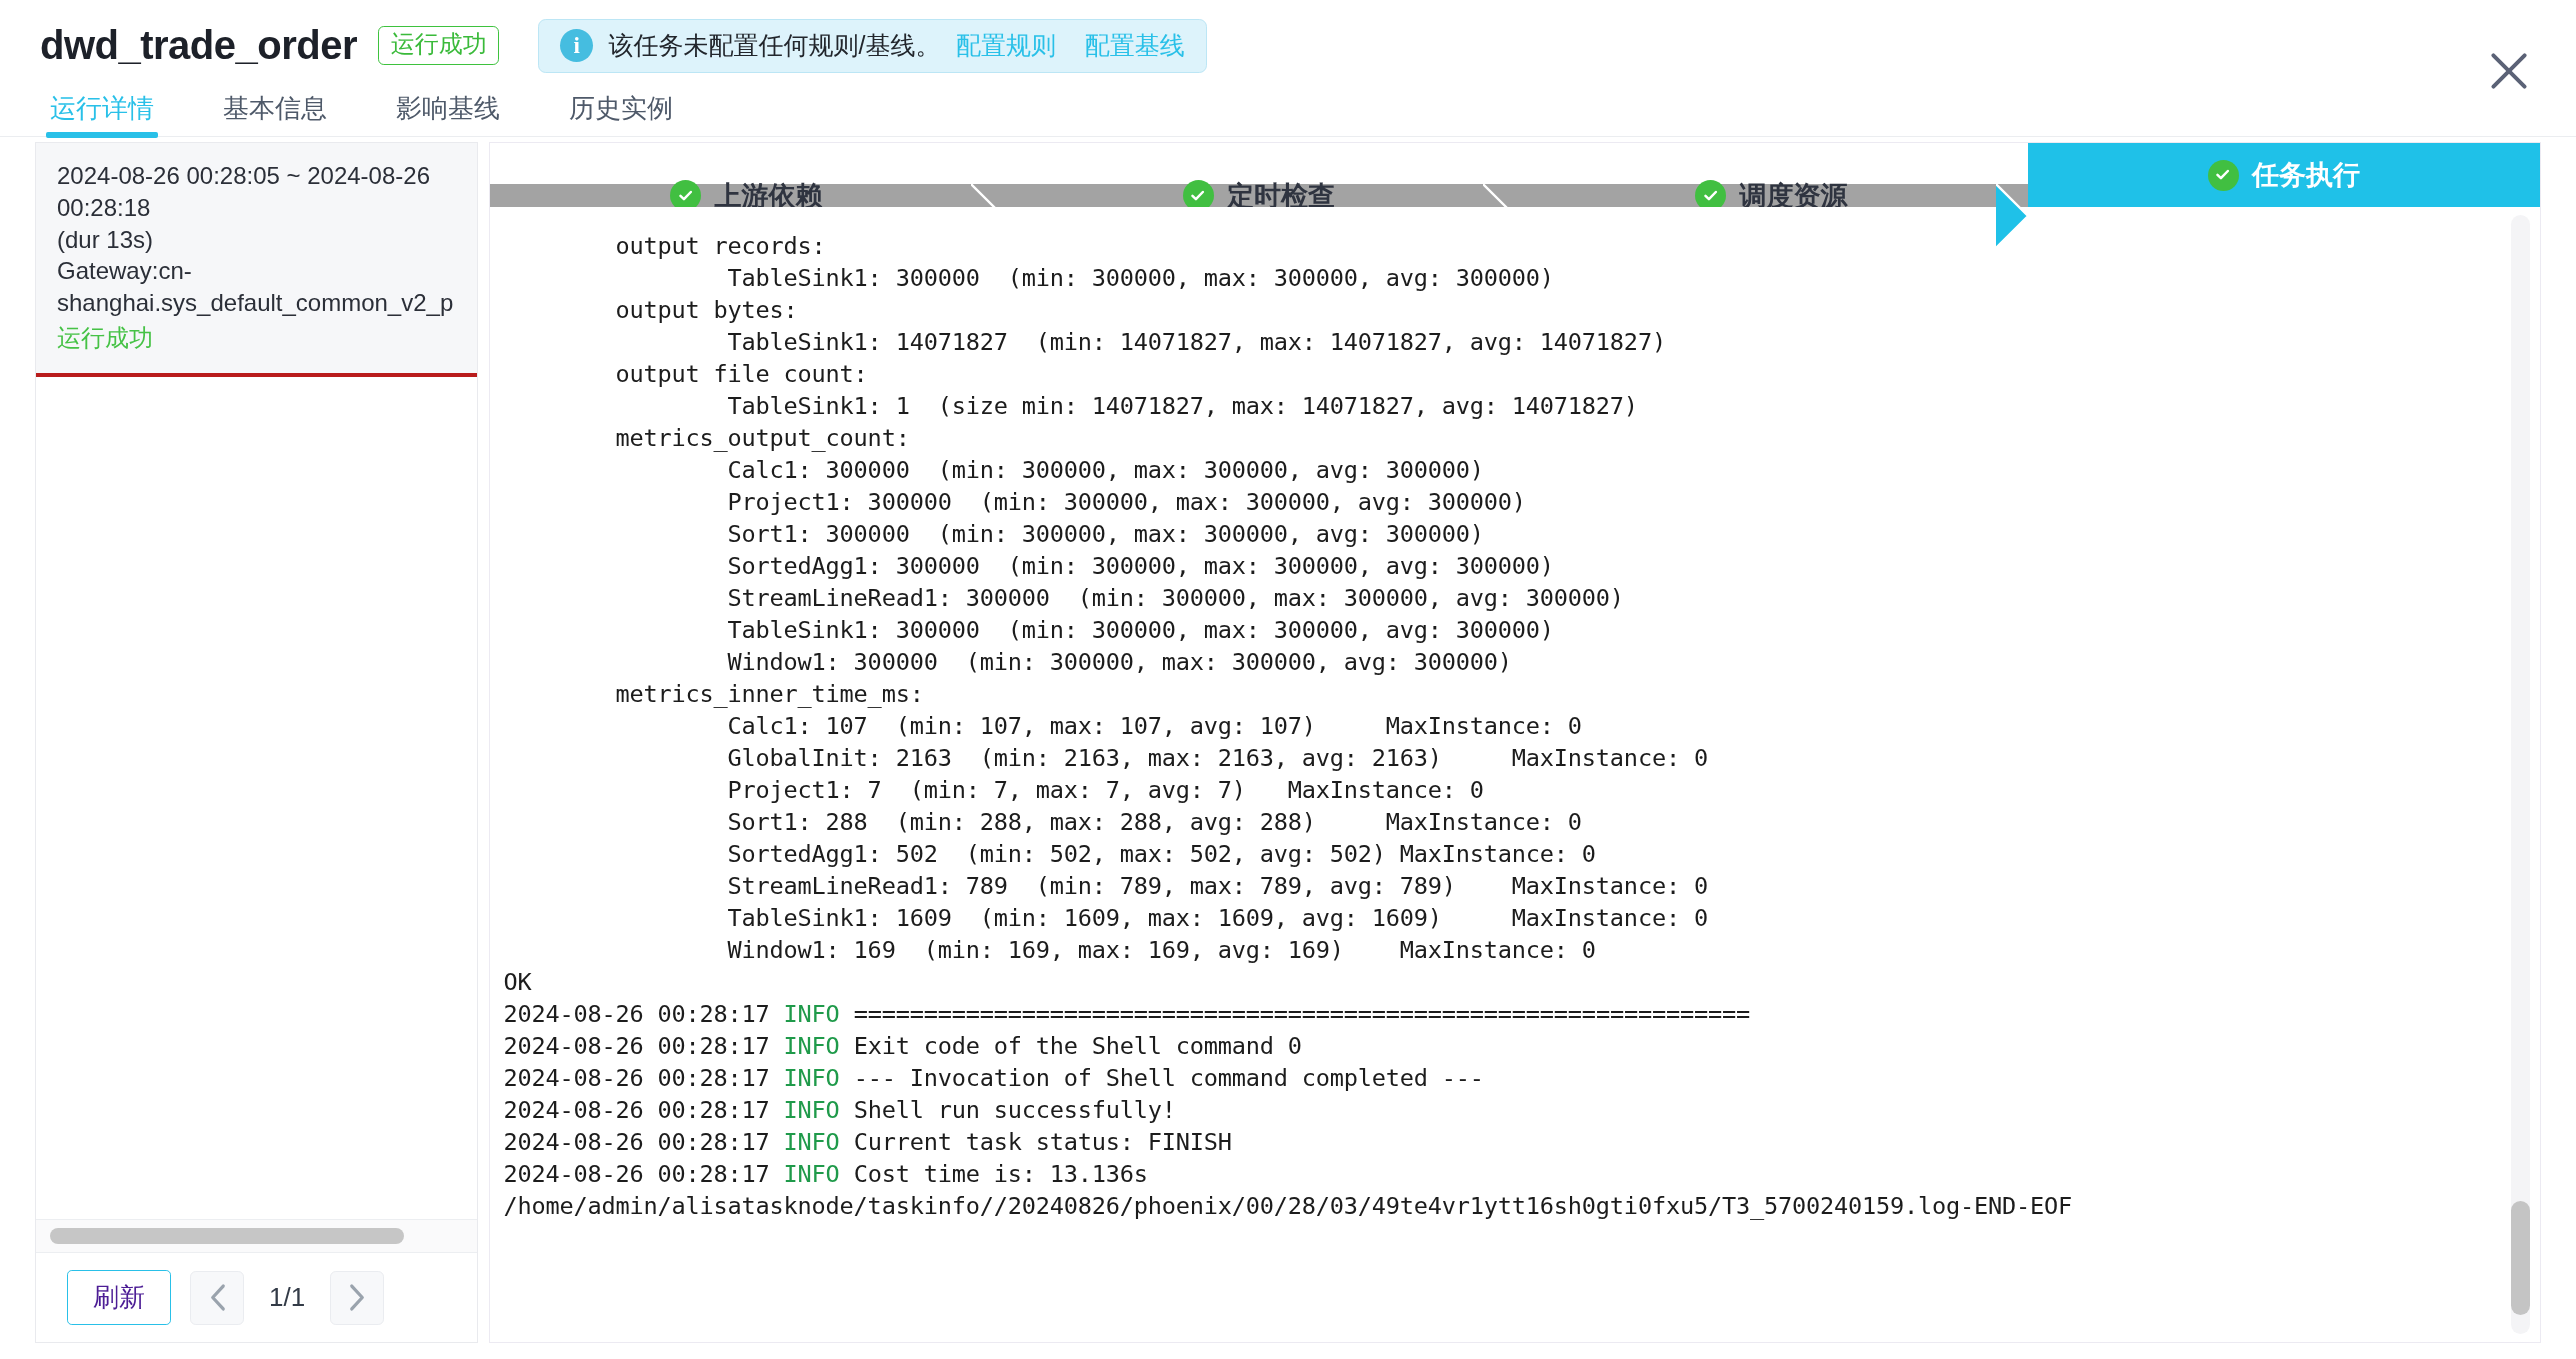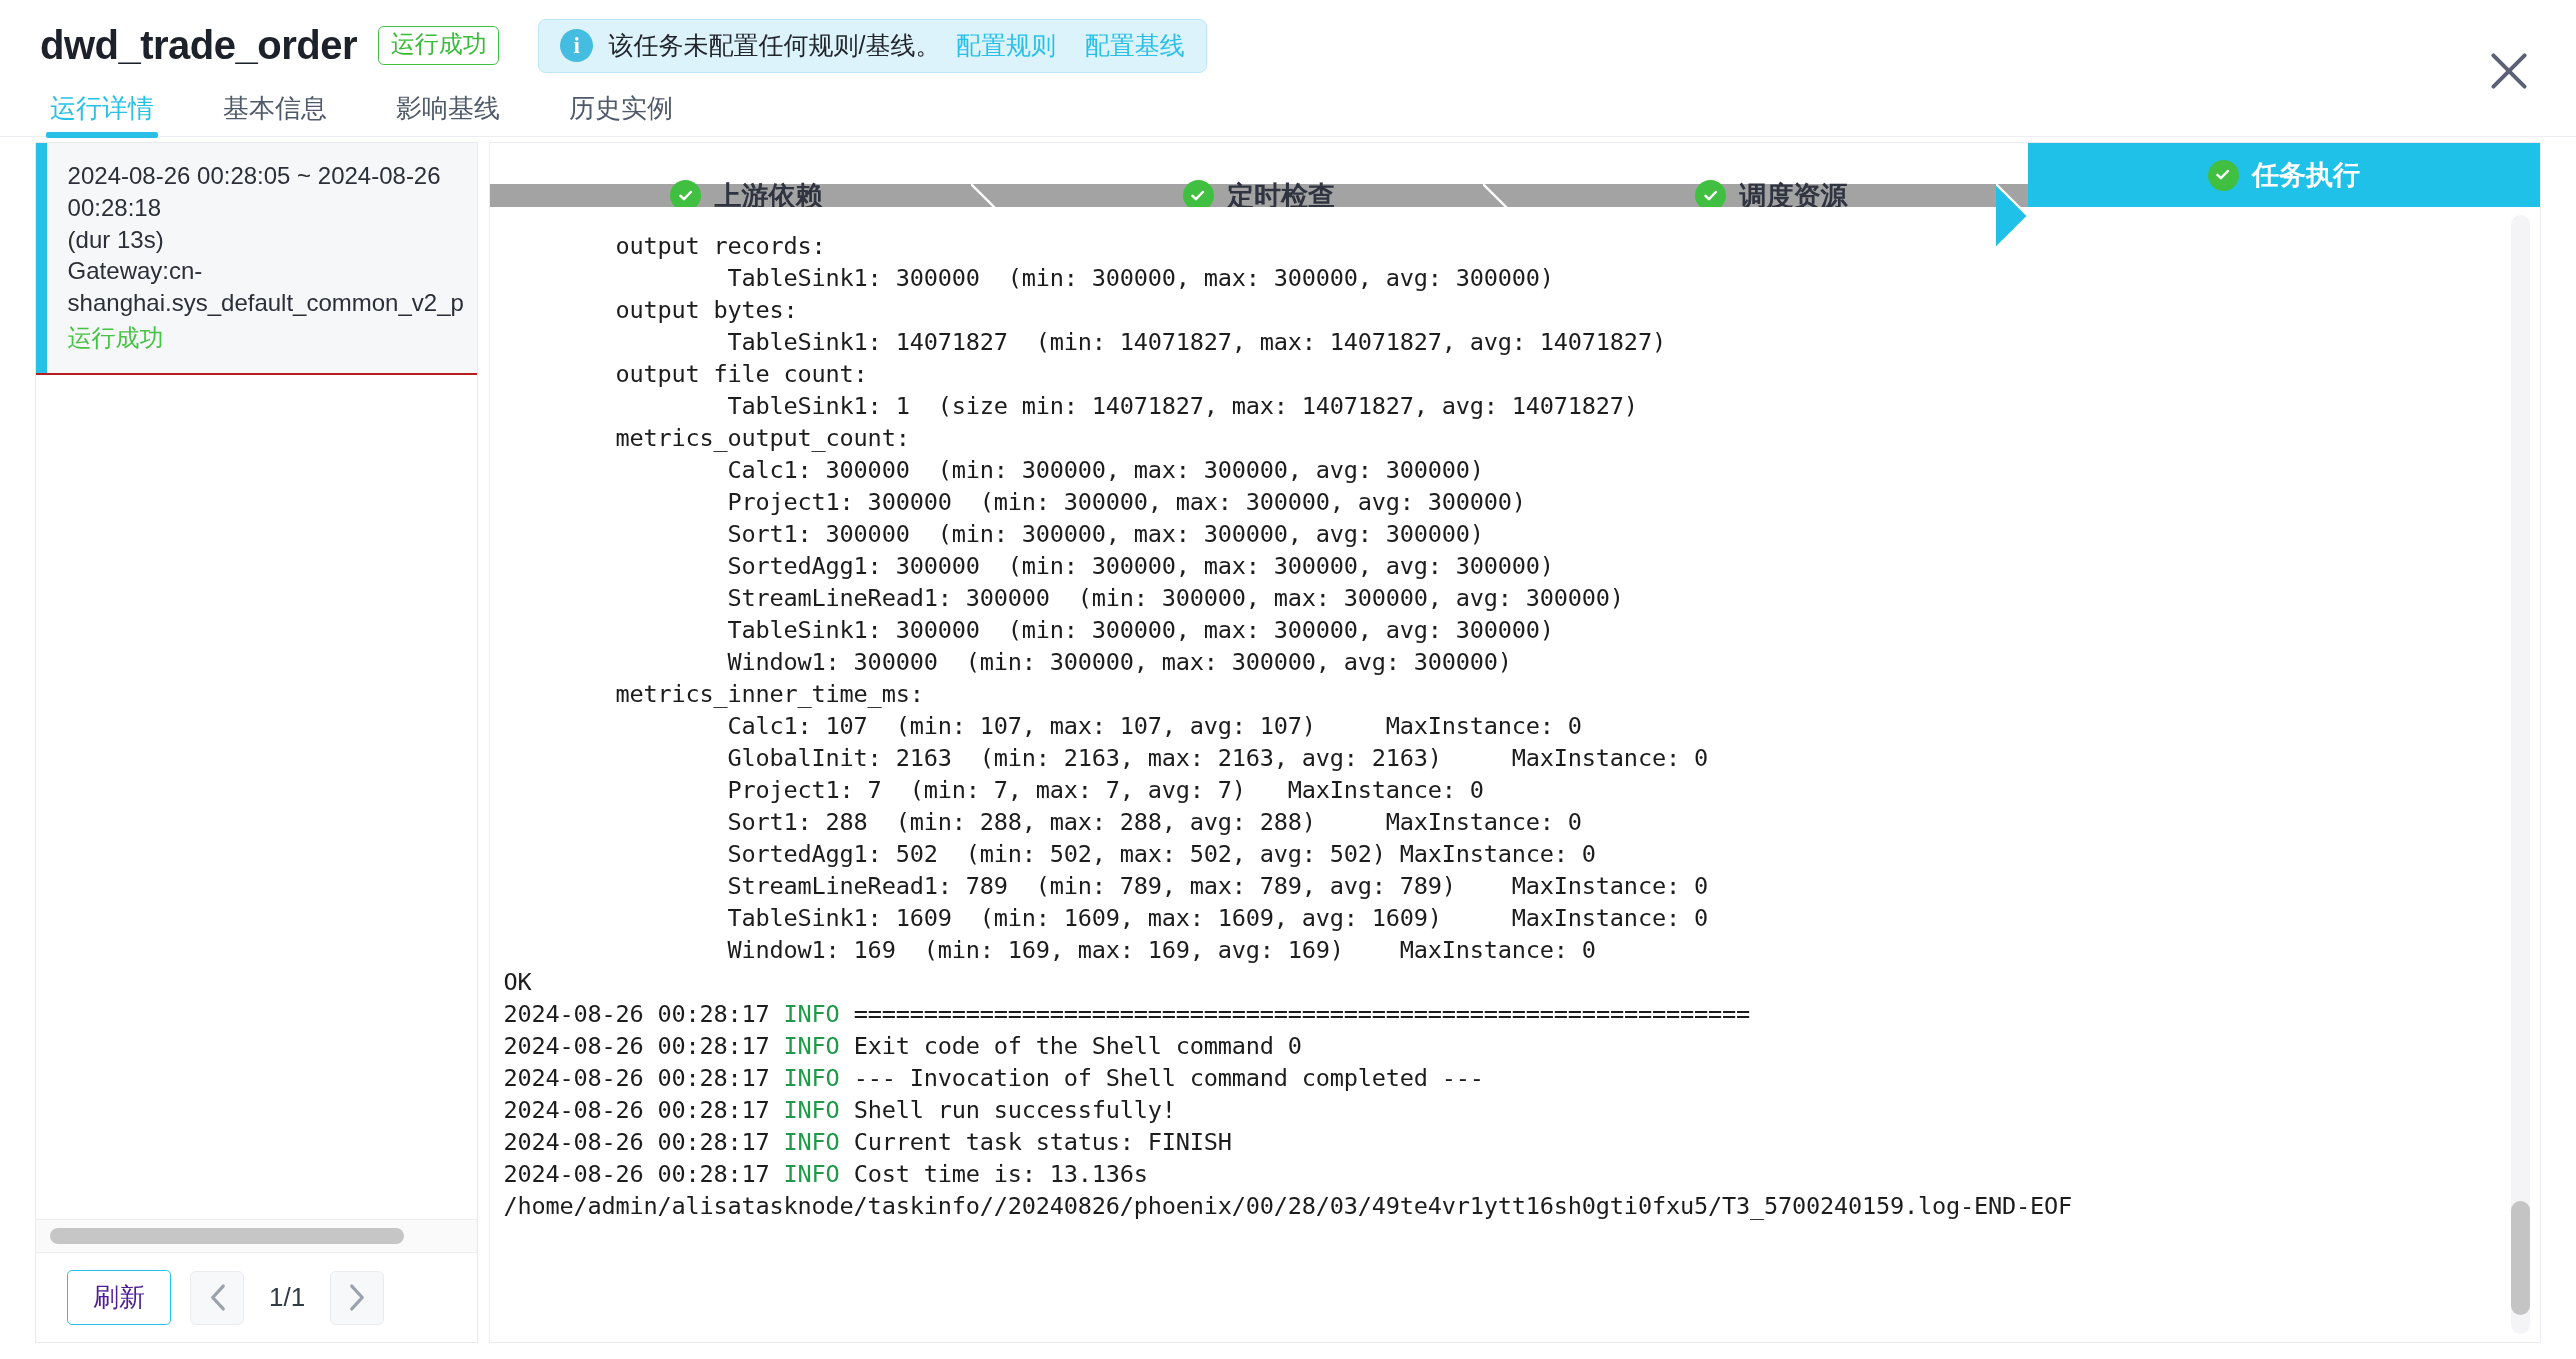--- a/index.html
+++ b/index.html
@@ -66,22 +66,22 @@
     height: 5.8px; background: #29c0e8; border-radius: 1.9px;
   }
 
   
   .left-panel {
     position: absolute; left: 35px; top: 142px; width: 443px; height: 1201px;
     border: 1.9px solid #e9eaee; background: #fff; display: flex; flex-direction: column;
   }
   .instance-list { flex: 1; overflow: hidden; position: relative; }
   .instance-item {
-    display: flex; background: #f6f7f9; border-bottom: 2px solid #b91c1c;
-    padding: 0; position: relative;
+    display: flex; background: #f6f7f9; border-bottom: 4px solid #b91c1c;
+    padding: 0; position: relative; flex-direction: column;
   }
   .instance-item .bar { width: 10.6px; background: #29c0e8; flex: none; }
   .instance-body { padding: 17.3px 11.6px 19px 21px; }
   .instance-time { font-size: 24px; line-height: 1.32; color: #2b2f38; }
   .instance-meta { font-size: 24px; line-height: 1.32; color: #2b2f38; }
   .instance-status { font-size: 24px; line-height: 1.4; color: #46c246; margin-top: 1.9px; }
 
   .hscroll-wrap {
     height: 33px; background: #fafafb; border-top: 1px solid #eceef1;
     display: flex; align-items: center; padding: 0 13.5px;

